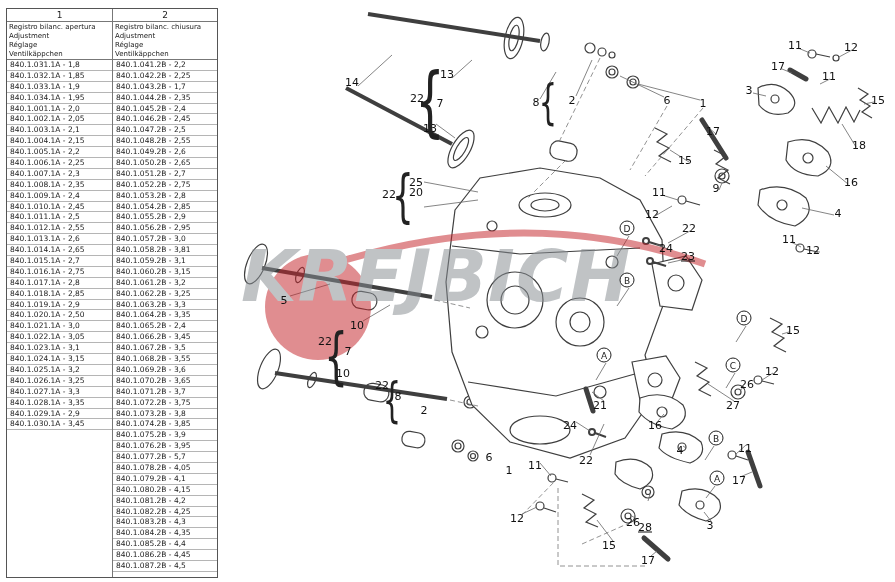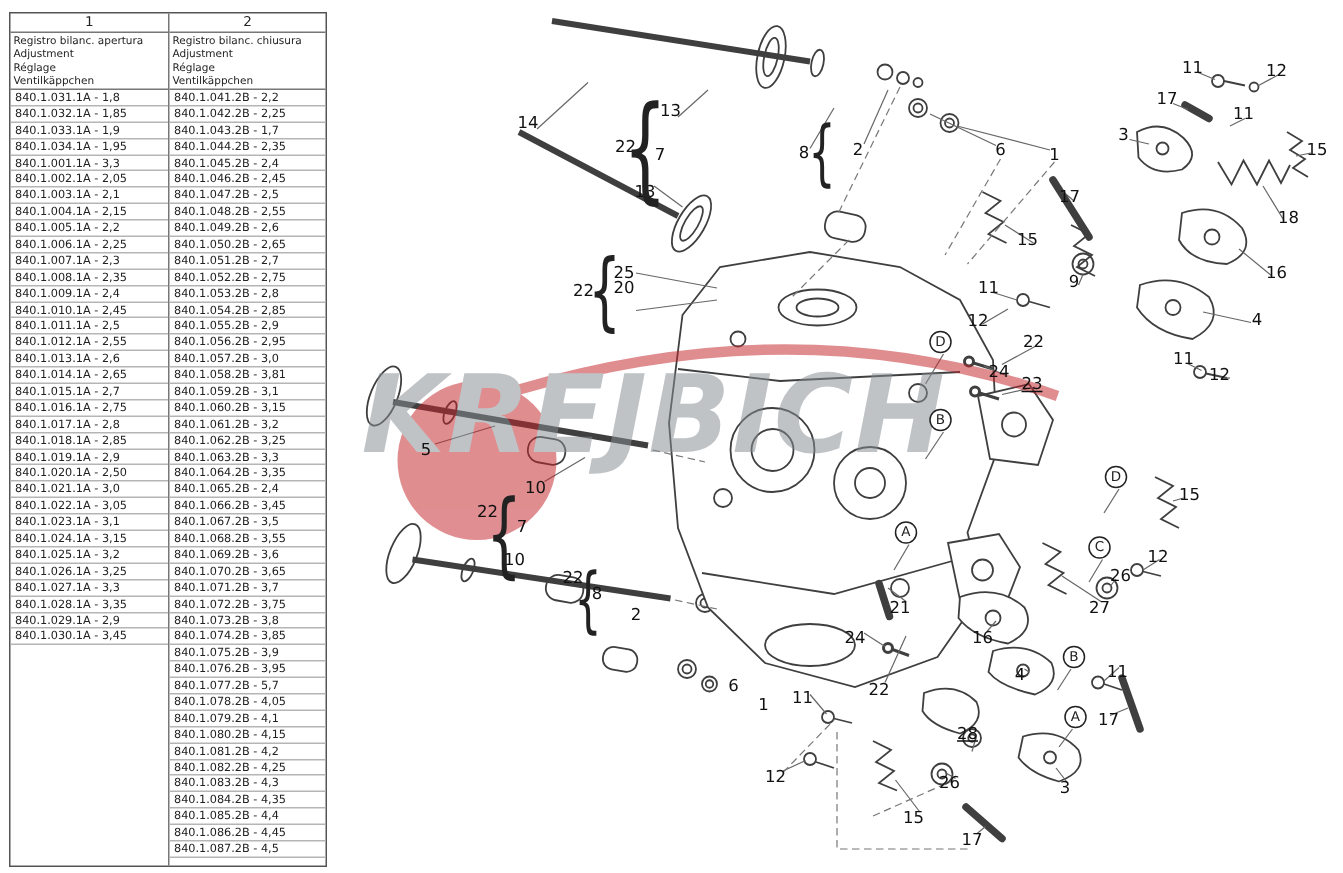--- a/index.html
+++ b/index.html
@@ -304,21 +304,21 @@
     <span class="callout" style="left: 535px; top: 465px;">11</span>
     <span class="callout" style="left: 517px; top: 518px;">12</span>
     <span class="callout" style="left: 793px; top: 330px;">15</span>
     <span class="callout" style="left: 747px; top: 384px;">26</span>
     <span class="callout" style="left: 772px; top: 371px;">12</span>
     <span class="callout" style="left: 733px; top: 405px;">27</span>
     <span class="callout" style="left: 655px; top: 425px;">16</span>
     <span class="callout" style="left: 680px; top: 450px;">4</span>
     <span class="callout" style="left: 745px; top: 448px;">11</span>
     <span class="callout" style="left: 739px; top: 480px;">17</span>
-    <span class="callout" style="left: 645px; top: 489px; text-decoration: underline;">28</span>
+    <span class="callout" style="left: 645px; top: 527px; text-decoration: underline;">28</span>
     <span class="callout" style="left: 633px; top: 522px;">26</span>
     <span class="callout" style="left: 710px; top: 525px;">3</span>
     <span class="callout" style="left: 609px; top: 545px;">15</span>
     <span class="callout" style="left: 648px; top: 560px;">17</span>
     <span class="ref-letter" style="left: 627px; top: 228px;">D</span>
     <span class="ref-letter" style="left: 627px; top: 280px;">B</span>
     <span class="ref-letter" style="left: 604px; top: 355px;">A</span>
     <span class="ref-letter" style="left: 744px; top: 318px;">D</span>
     <span class="ref-letter" style="left: 733px; top: 365px;">C</span>
     <span class="ref-letter" style="left: 716px; top: 438px;">B</span>
@@ -337,21 +337,21 @@
       <div>Registro bilanc. apertura</div>
       <div>Adjustment</div>
       <div>Réglage</div>
       <div>Ventilkäppchen</div>
     </div>
     <div id="t1rows">
         <div class="prow">840.1.031.1A - 1,8</div>
         <div class="prow">840.1.032.1A - 1,85</div>
         <div class="prow">840.1.033.1A - 1,9</div>
         <div class="prow">840.1.034.1A - 1,95</div>
-        <div class="prow">840.1.001.1A - 3,3</div>
+        <div class="prow">840.1.001.1A - 2,0</div>
         <div class="prow">840.1.002.1A - 2,05</div>
         <div class="prow">840.1.003.1A - 2,1</div>
         <div class="prow">840.1.004.1A - 2,15</div>
         <div class="prow">840.1.005.1A - 2,2</div>
         <div class="prow">840.1.006.1A - 2,25</div>
         <div class="prow">840.1.007.1A - 2,3</div>
         <div class="prow">840.1.008.1A - 2,35</div>
         <div class="prow">840.1.009.1A - 2,4</div>
         <div class="prow">840.1.010.1A - 2,45</div>
         <div class="prow">840.1.011.1A - 2,5</div>

